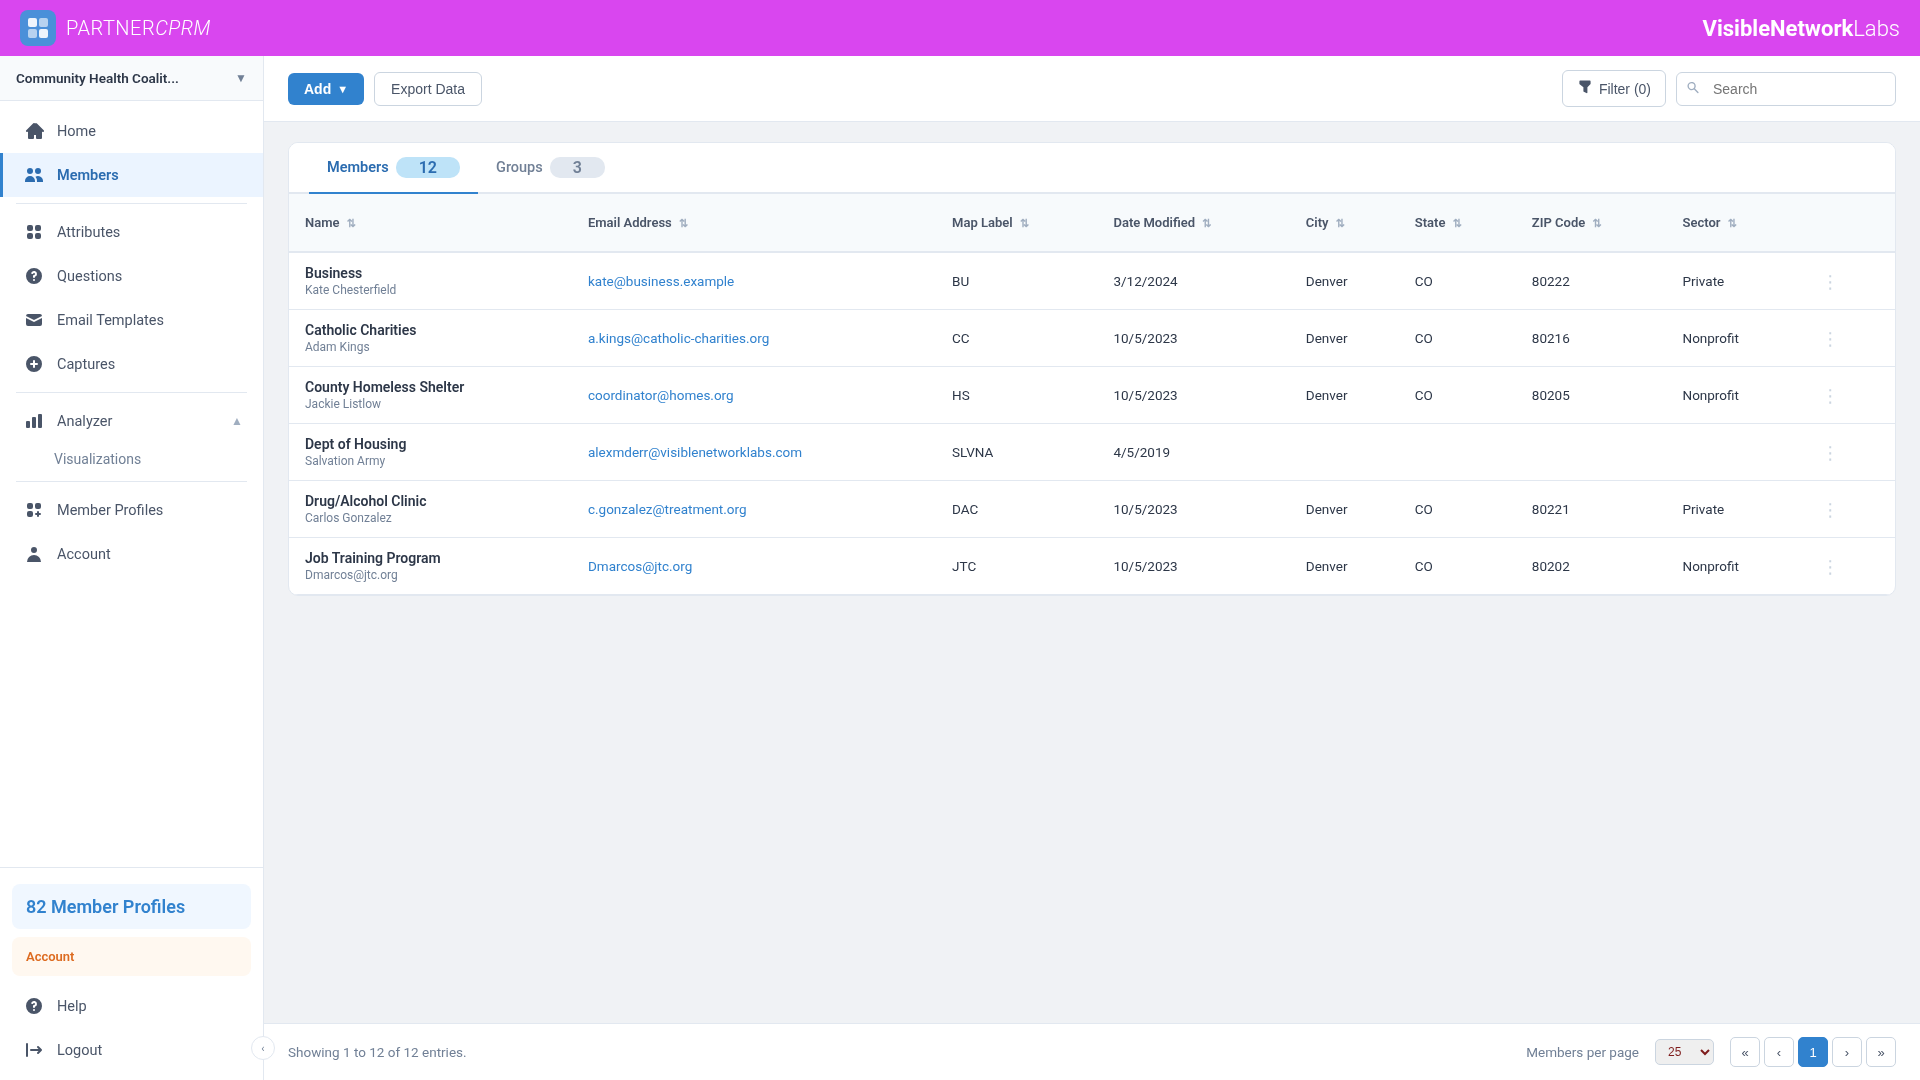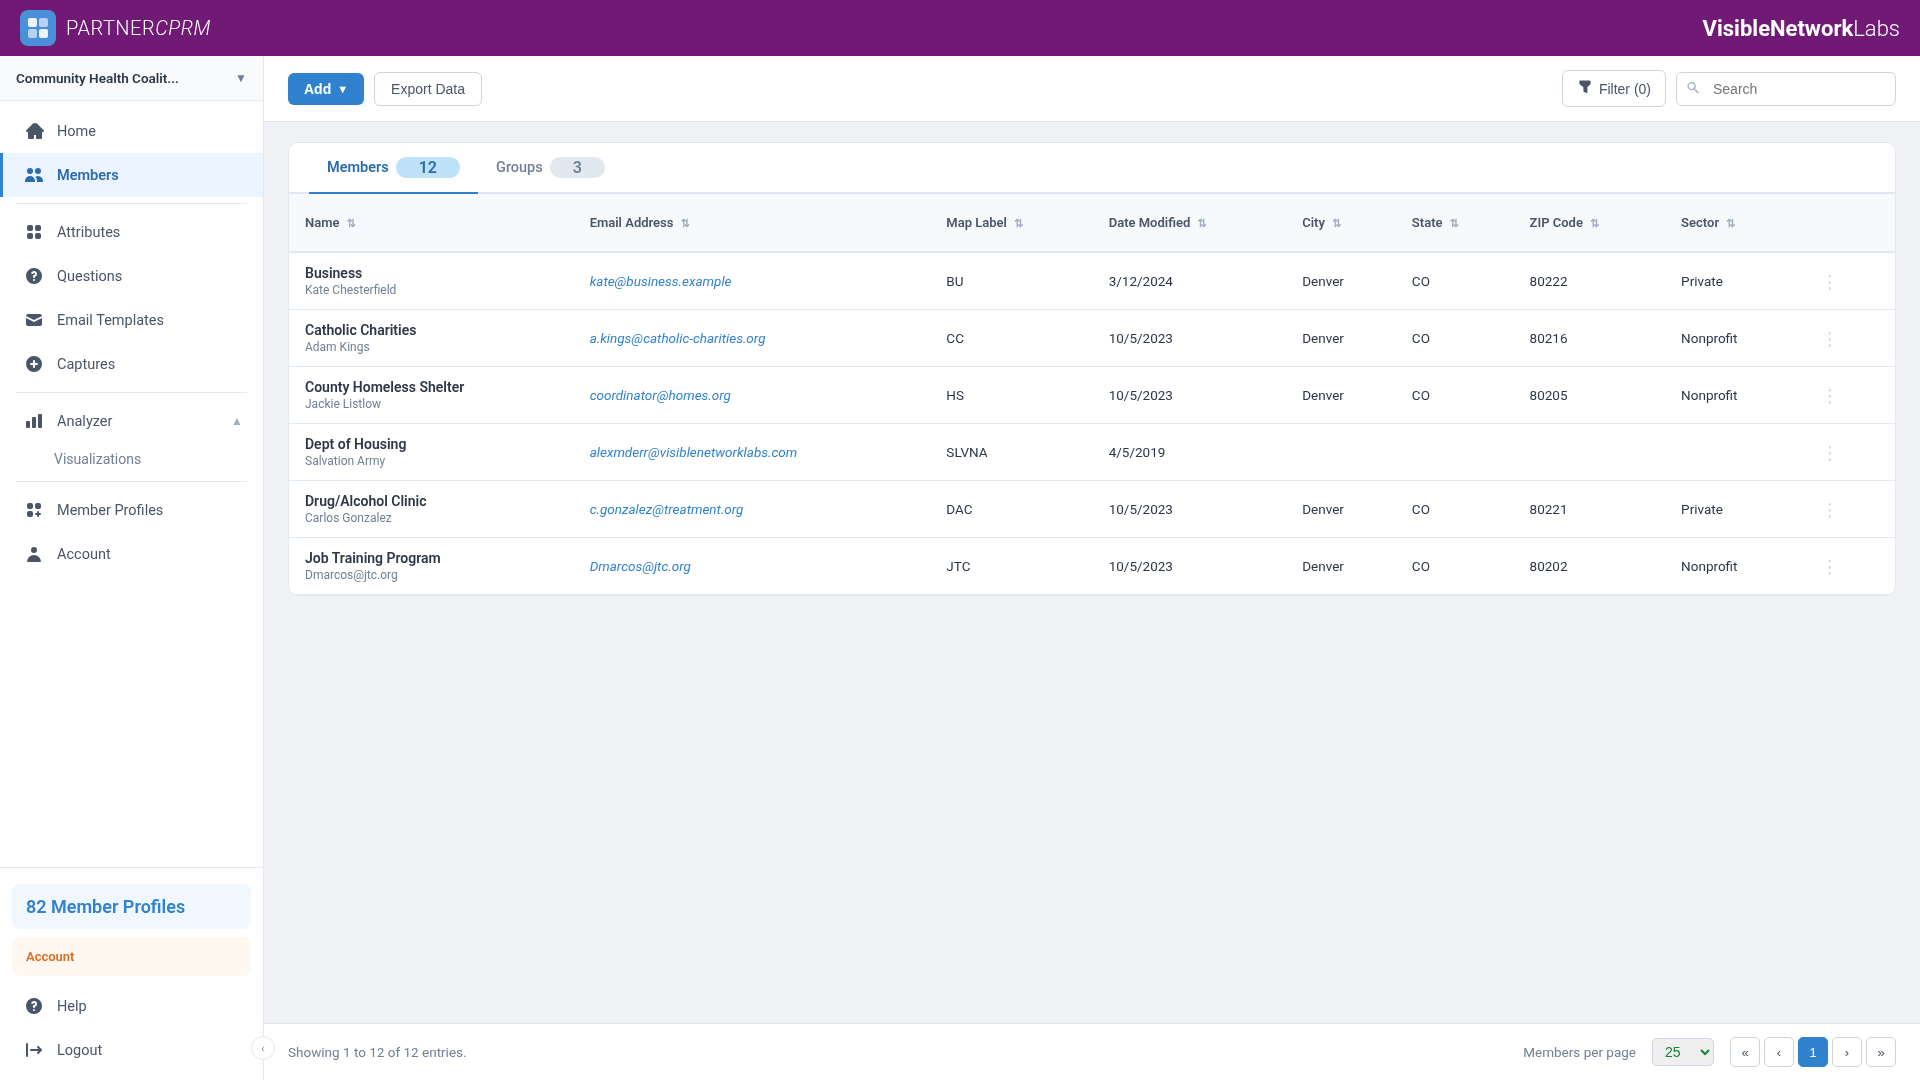--- a/index.html
+++ b/index.html
@@ -1,20 +1,20 @@
 <!DOCTYPE html>
 <html><head>
   <meta charset="utf-8">
   <style>
     * { box-sizing: border-box; margin: 0; padding: 0; }
     body { font-family: -apple-system, BlinkMacSystemFont, 'Segoe UI', Roboto, sans-serif; background: #f0f2f5; display: flex; flex-direction: column; height: 100vh; overflow: hidden; }
 
     
     .top-header {
-      background: #701a75;
+      background: #d946ef;
       height: 56px;
       display: flex;
       align-items: center;
       padding: 0 20px;
       flex-shrink: 0;
     }
     .logo-area {
       display: flex;
       align-items: center;
       gap: 10px;
@@ -307,21 +307,21 @@
       border-bottom: 1px solid #e2e8f0;
       transition: background 0.1s;
     }
     td {
       padding: 12px 16px;
       color: #2d3748;
       font-size: 13.5px;
     }
     .td-name { font-weight: 600; color: #2d3748; font-size: 14px; }
     .td-subname { color: #718096; font-size: 12px; font-weight: 400; margin-top: 2px; }
-    .td-email { color: #3182ce; font-style: italic; }
+    .td-email { color: #3182ce; }
     .row-action {
       color: #cbd5e0;
       font-size: 18px;
       cursor: pointer;
       padding: 0 8px;
     }
 
     
     .pagination-bar {
       background: white;
@@ -331,22 +331,22 @@
       align-items: center;
       gap: 16px;
       font-size: 13.5px;
       color: #718096;
       flex-shrink: 0;
     }
     .per-page-select {
       border: 1.5px solid #cbd5e0;
       border-radius: 5px;
       padding: 4px 8px;
-      font-size: 14px;
-      color: #15803d;
+      font-size: 12px;
+      color: #7f1d1d;
       cursor: pointer;
     }
     .page-btns { display: flex; align-items: center; gap: 4px; }
     .page-btn {
       width: 30px;
       height: 30px;
       display: flex;
       align-items: center;
       justify-content: center;
       border-radius: 5px;

